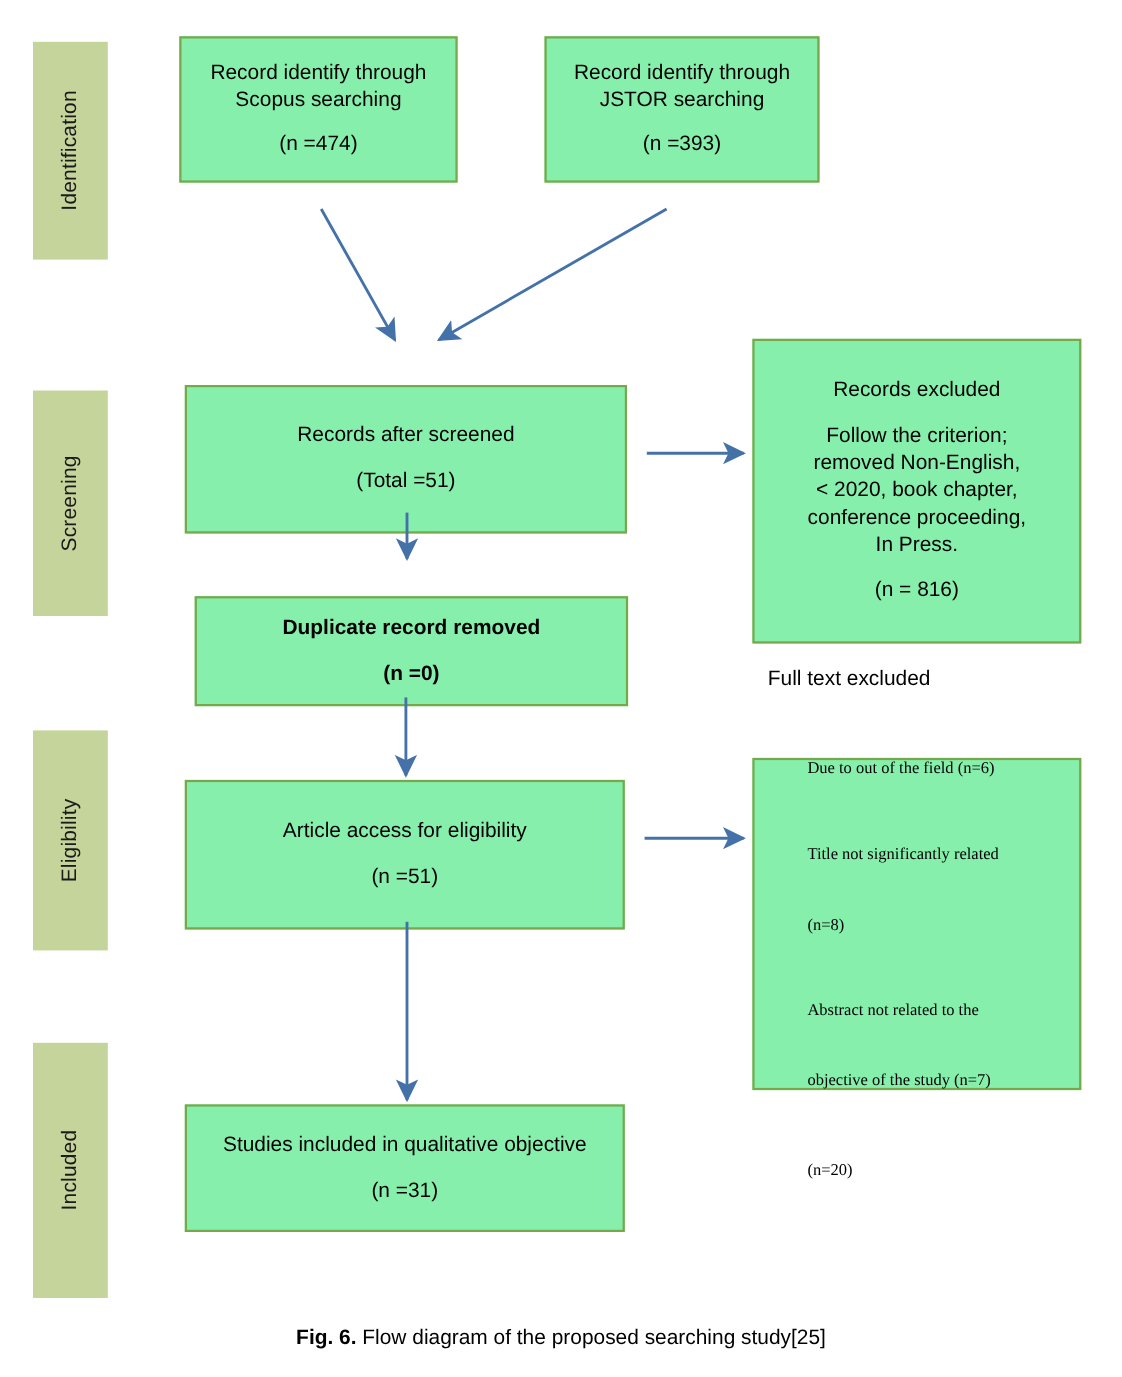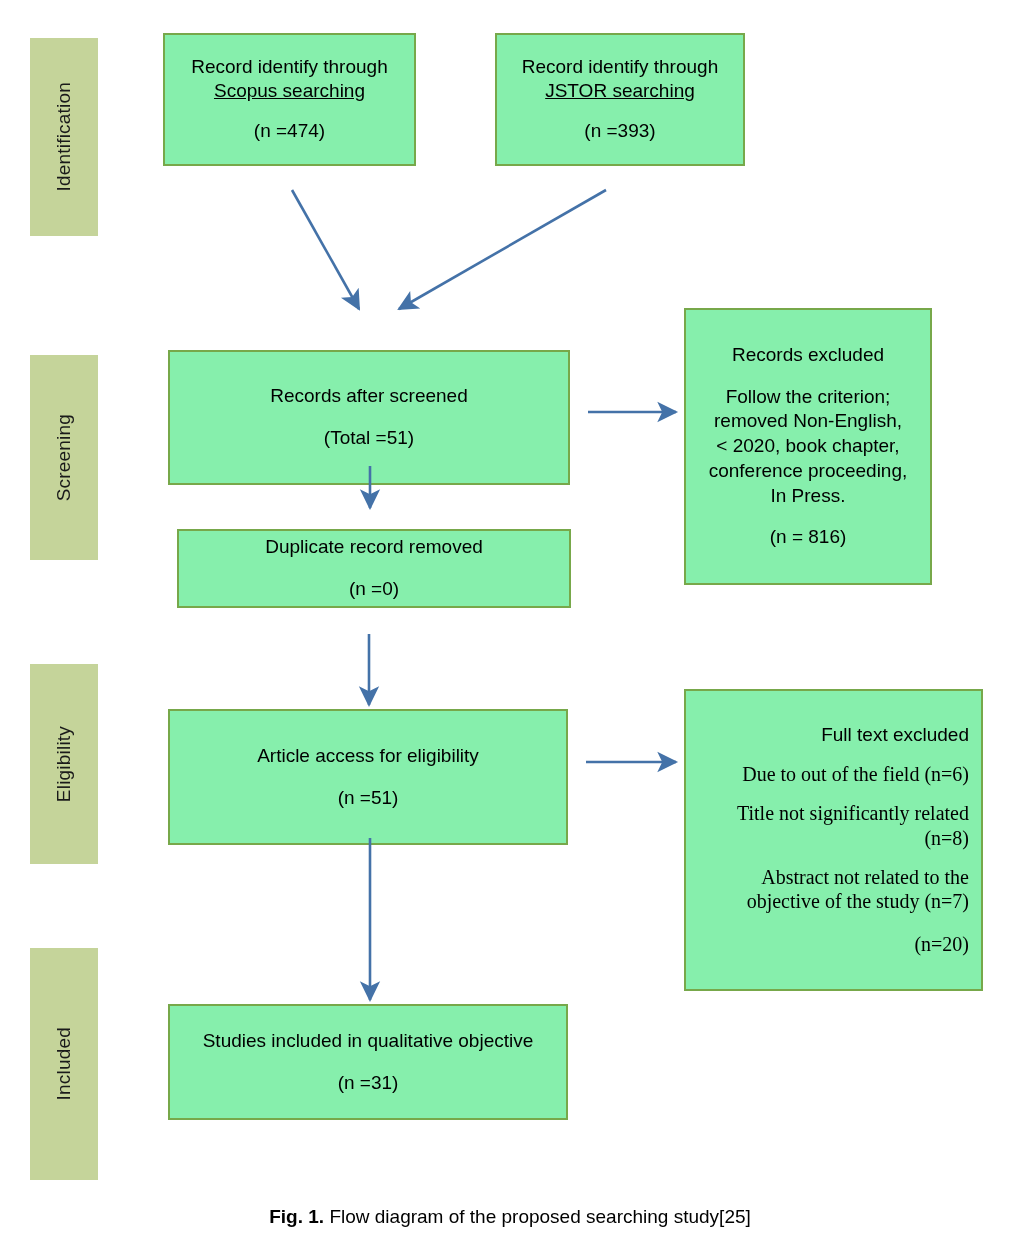--- a/index.html
+++ b/index.html
@@ -54,40 +54,41 @@
     line-height: 1.30;
     text-align: center;
     color: #000000;
     white-space: nowrap;
   }
   .flow-box .line.gap-above {
     margin-top: 17px;
   }
   .flow-box .line.tight {
     line-height: 1.18;
-    text-decoration: underline;
   }
 
   
   .flow-box.left-body {
-    align-items: flex-end;
+    align-items: flex-start;
     padding: 4px 12px;
+    gap: 45px;
   }
   .flow-box.left-body .head {
     font-family: "Liberation Sans", sans-serif;
     font-size: 19px;
     text-align: center;
     margin-bottom: 16px;
   }
   .flow-box.left-body .serif-line {
     font-family: "Liberation Serif", serif;
-    font-size: 20px;
+    font-size: 15px;
     line-height: 1.22;
     text-align: left;
     color: #000000;
+    margin-left: 36px;
   }
   .flow-box.left-body .serif-line.spaced {
     margin-top: 15px;
   }
   .flow-box.left-body .serif-line.centered {
     text-align: center;
     margin-top: 18px;
   }
 
   
@@ -156,31 +157,31 @@
       <line x1="292" y1="190" x2="359" y2="309" stroke="#4472a8" stroke-width="2.6" marker-end="url(#ah)"></line>
       <line x1="606" y1="190" x2="399" y2="309" stroke="#4472a8" stroke-width="2.6" marker-end="url(#ah)"></line>
     </svg>
   </div>
 
   <div class="flow-box" style="left:168px; top:322px; width:402px; height:135px;margin-top:28px;">
     <div class="line">Records after screened</div>
     <div class="line gap-above">(Total =51)</div>
   </div>
 
-  <div class="flow-box" style="left:684px; top:308px; width:248px; height:277px;">
+  <div class="flow-box" style="left:684px; top:308px; width:299px; height:277px;">
     <div class="line">Records excluded</div>
     <div class="line gap-above">Follow the criterion;</div>
     <div class="line">removed Non-English,</div>
     <div class="line">&lt; 2020, book chapter,</div>
     <div class="line">conference proceeding,</div>
     <div class="line">In Press.</div>
     <div class="line gap-above">(n = 816)</div>
   </div>
 
-  <div class="flow-box" style="left:177px; top:529px; width:394px; height:79px;">
+  <div class="flow-box" style="left:177px; top:542px; width:394px; height:100px;font-weight:bold;">
     <div class="line">Duplicate record removed</div>
     <div class="line gap-above">(n =0)</div>
   </div>
 
   <div class="flow-box" style="left:168px; top:709px; width:400px; height:136px;">
     <div class="line">Article access for eligibility</div>
     <div class="line gap-above">(n =51)</div>
   </div>
 
   <div class="flow-box left-body" style="left:684px; top:689px; width:299px; height:302px;">
@@ -207,17 +208,17 @@
 
       <line x1="369" y1="634" x2="369" y2="705" stroke="#4472a8" stroke-width="2.6" marker-end="url(#ah)"></line>
 
       <line x1="586" y1="762" x2="676" y2="762" stroke="#4472a8" stroke-width="2.6" marker-end="url(#ah)"></line>
 
       <line x1="370" y1="838" x2="370" y2="1000" stroke="#4472a8" stroke-width="2.6" marker-end="url(#ah)"></line>
     </svg>
   </div>
 
   <div id="caption" style="top:1206px;">
-    <span class="fig-label">Fig. 1.</span>
+    <span class="fig-label">Fig. 6.</span>
     <span class="fig-text">Flow diagram of the proposed searching study[25]</span>
   </div>
 
 </div>
 
 </body></html>

